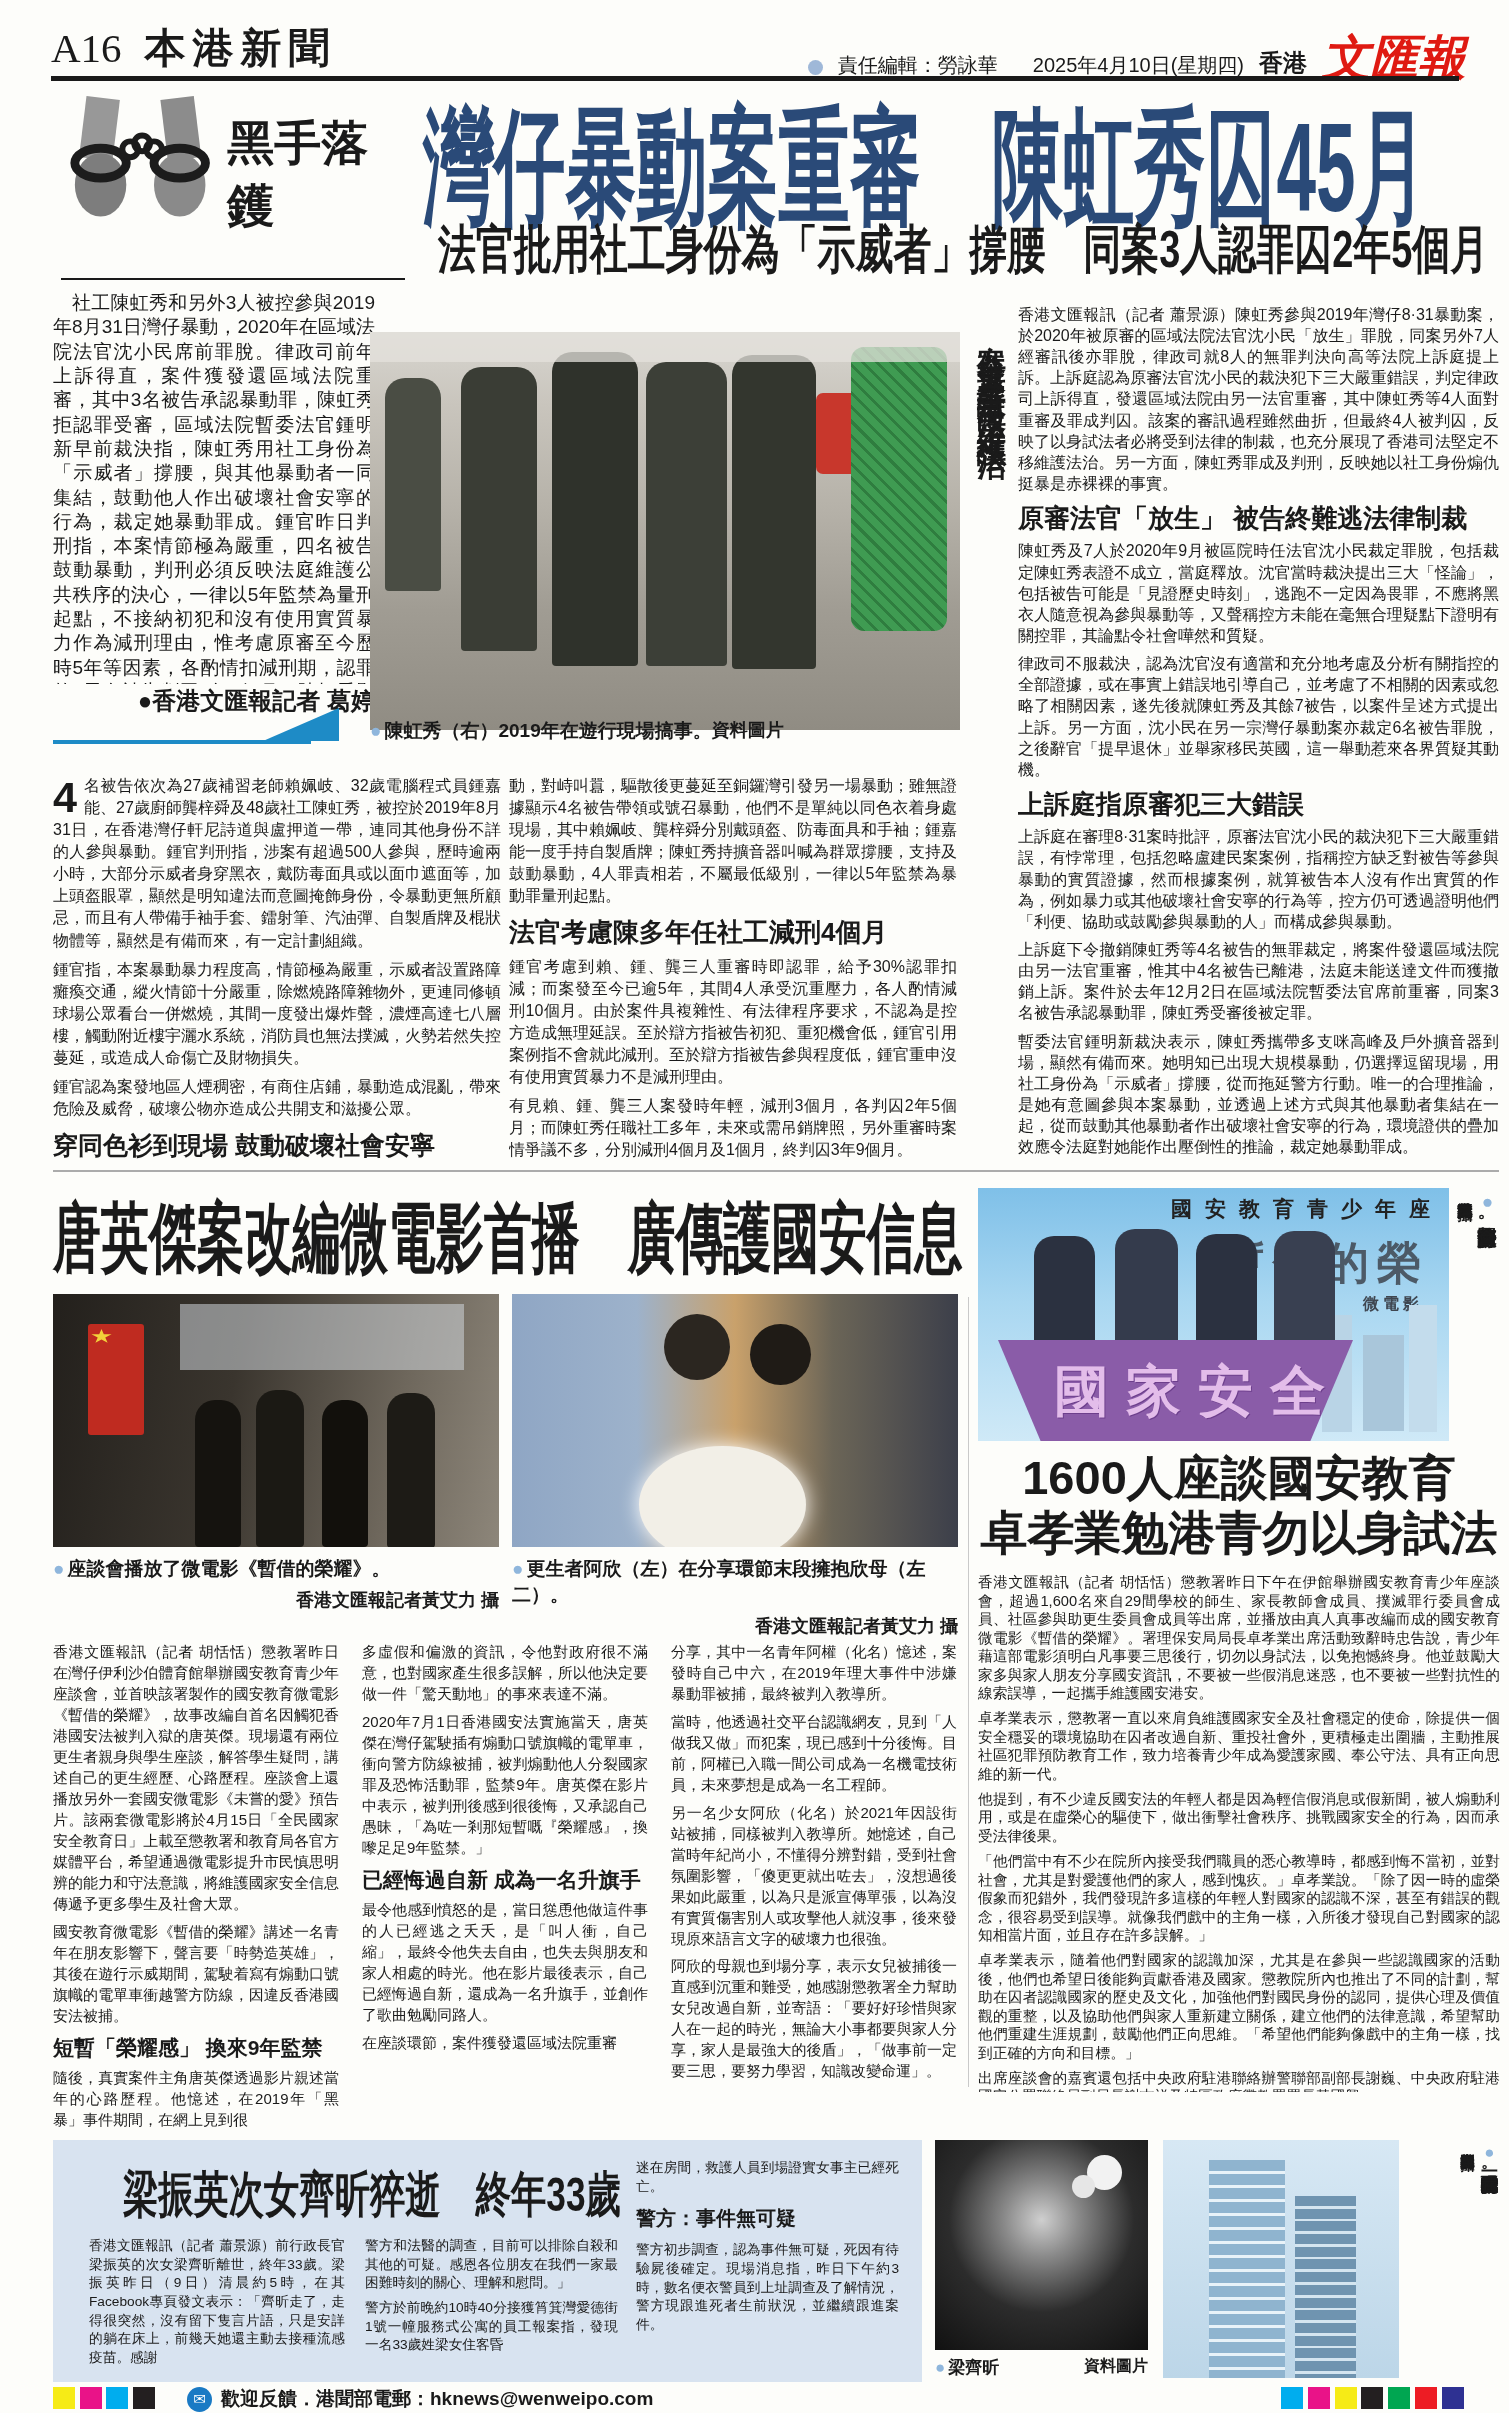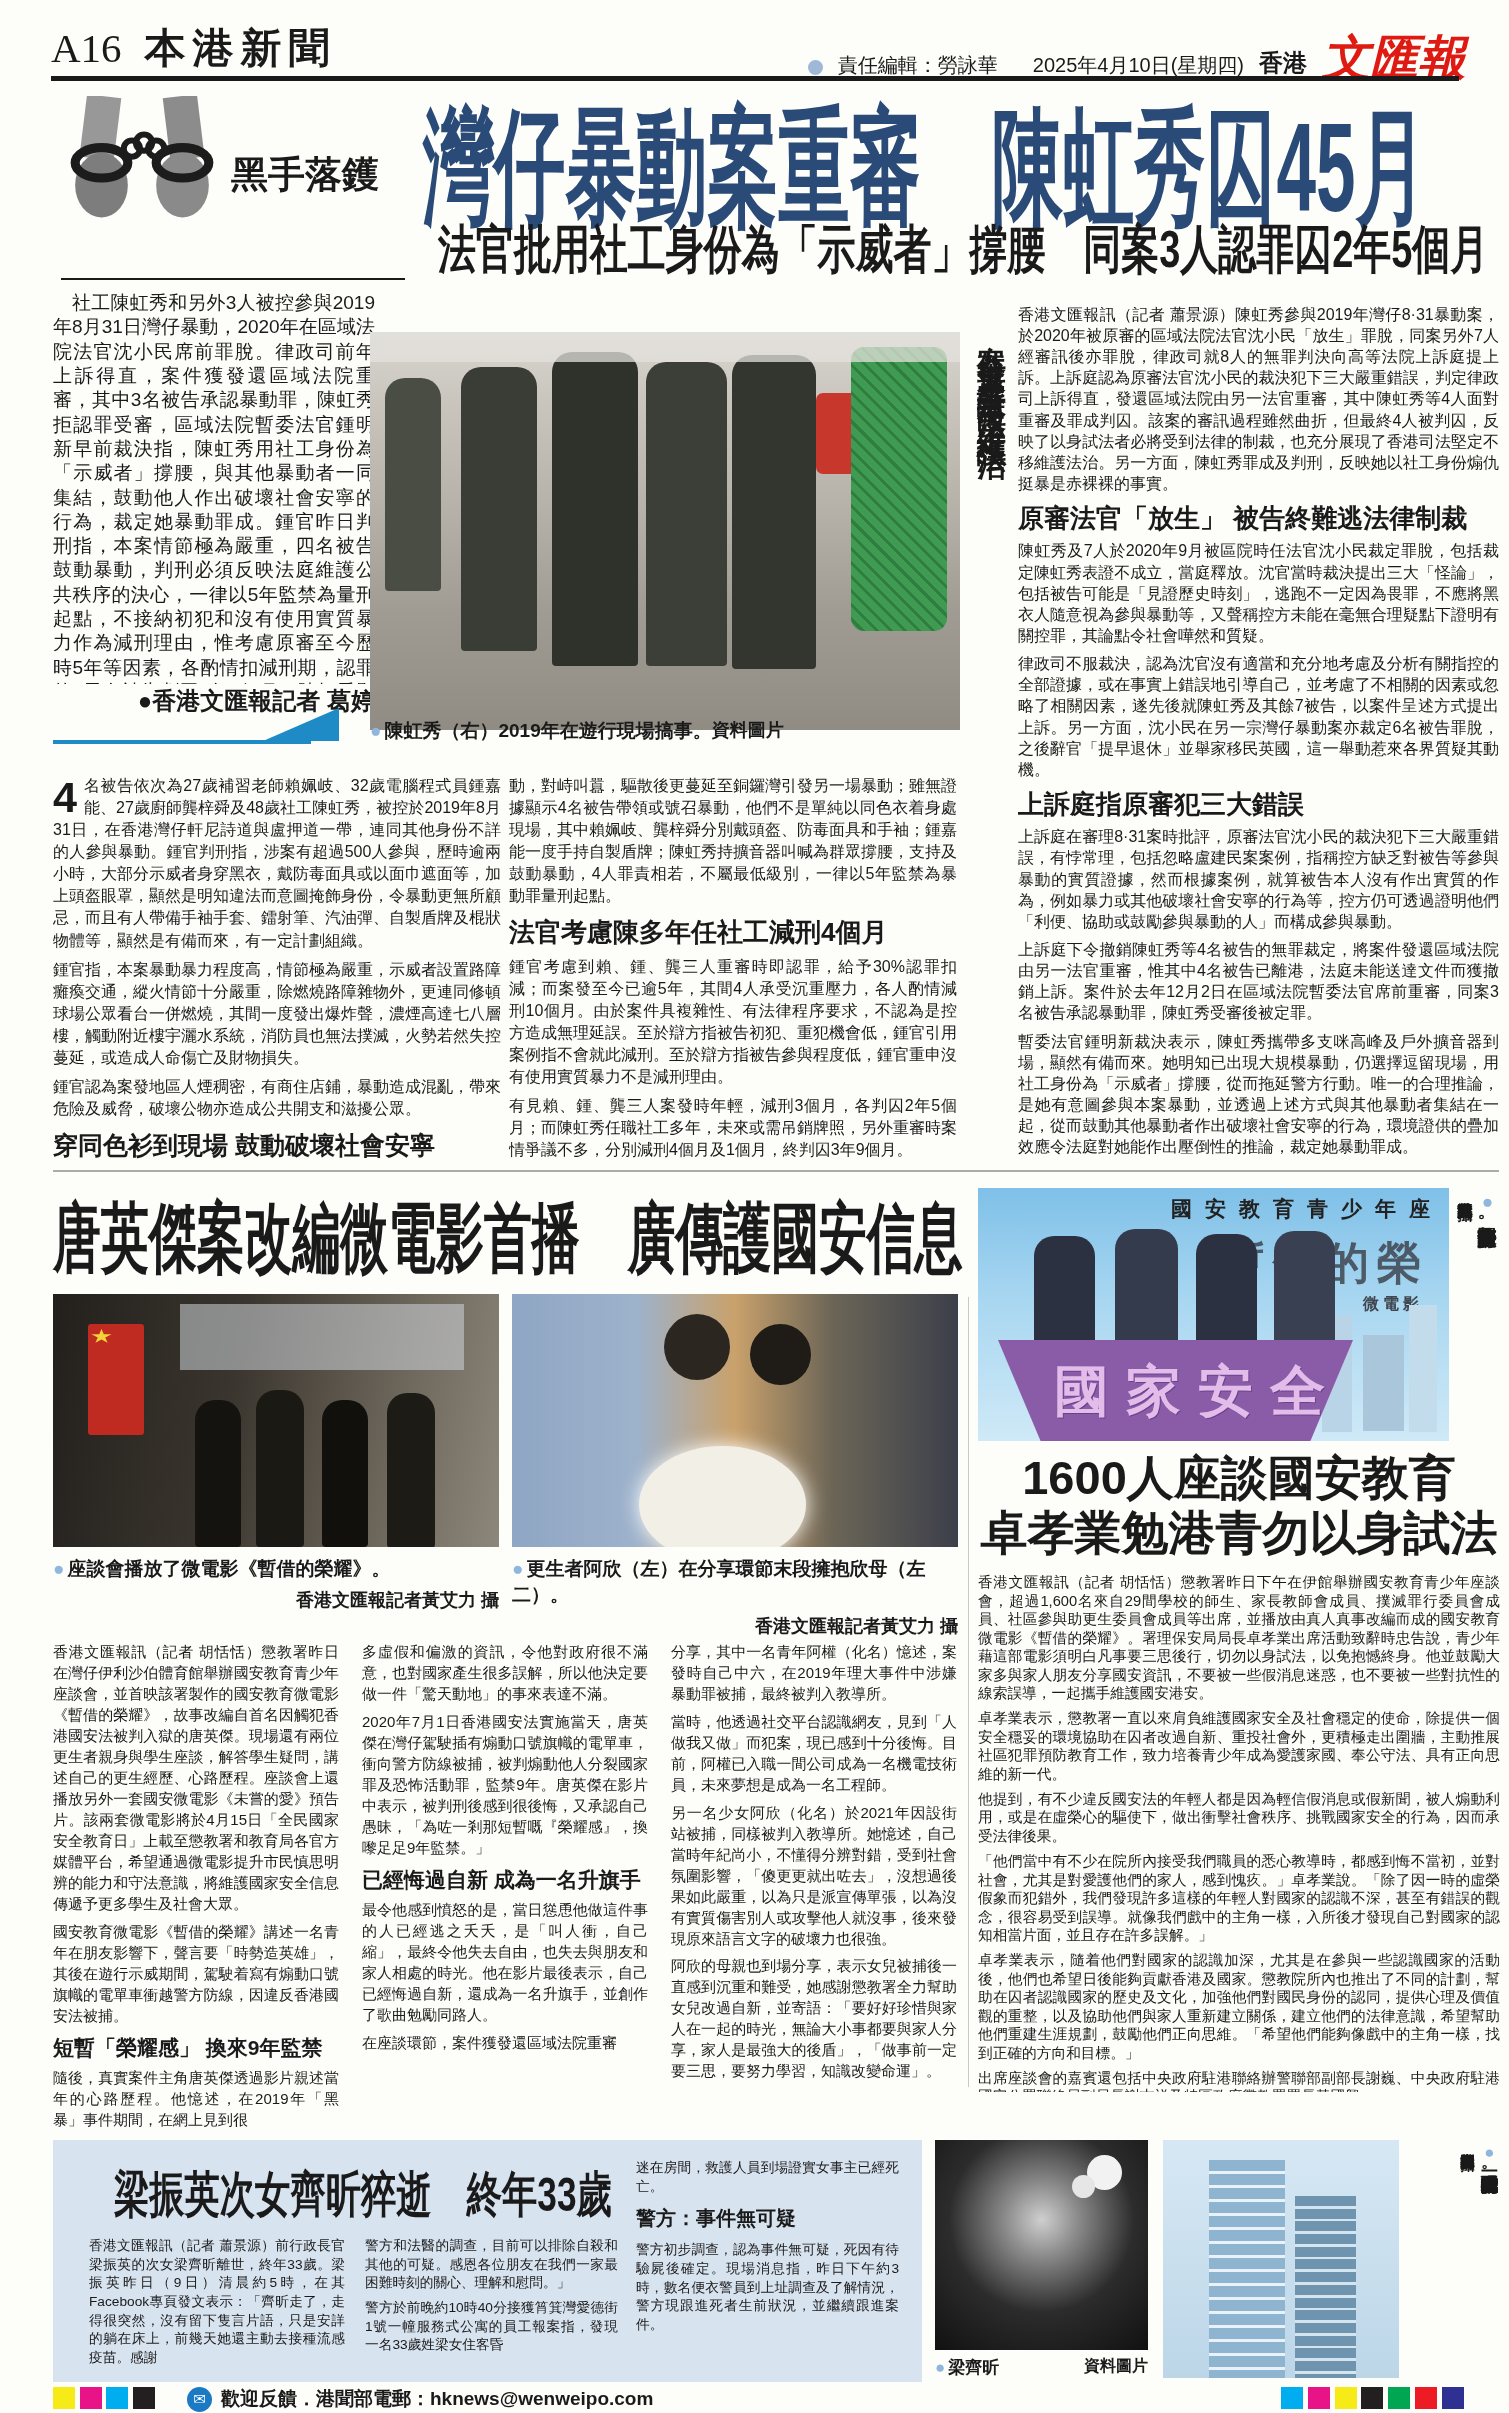--- a/index.html
+++ b/index.html
@@ -51,21 +51,21 @@
         <rect x="22" y="0" width="34" height="62" fill="#989898" transform="rotate(7 39 30)"></rect>
         <rect x="104" y="0" width="34" height="62" fill="#8c8c8c" transform="rotate(-7 121 30)"></rect>
         <ellipse cx="40" cy="88" rx="26" ry="32" fill="#7d7d7d"></ellipse>
         <ellipse cx="120" cy="88" rx="26" ry="32" fill="#8a8a8a"></ellipse>
         <ellipse cx="40" cy="66" rx="26" ry="15" fill="none" stroke="#1c1c1c" stroke-width="9"></ellipse>
         <ellipse cx="120" cy="66" rx="26" ry="15" fill="none" stroke="#1c1c1c" stroke-width="9"></ellipse>
         <circle cx="70" cy="52" r="8" fill="none" stroke="#1c1c1c" stroke-width="6"></circle>
         <circle cx="82" cy="46" r="8" fill="none" stroke="#1c1c1c" stroke-width="6"></circle>
         <circle cx="94" cy="52" r="8" fill="none" stroke="#1c1c1c" stroke-width="6"></circle>
       </svg>
-      <span class="bb" style="font-size:37px;margin-left:8px;">黑手落鑊</span>
+      <span class="bb" style="font-size:47px;margin-left:8px;">黑手落鑊</span>
     </div>
   </div>
   <div class="abs hr" style="left:61px;top:278px;width:344px;height:2px;"></div>
 
   <div class="abs just clip" style="left:53px;top:291px;width:322px;height:393px;font-size:19px;line-height:1.28;text-indent:1em;">社工陳虹秀和另外3人被控參與2019年8月31日灣仔暴動，2020年在區域法院法官沈小民席前罪脫。律政司前年上訴得直，案件獲發還區域法院重審，其中3名被告承認暴動罪，陳虹秀拒認罪受審，區域法院暫委法官鍾明新早前裁決指，陳虹秀用社工身份為「示威者」撐腰，與其他暴動者一同集結，鼓動他人作出破壞社會安寧的行為，裁定她暴動罪成。鍾官昨日判刑指，本案情節極為嚴重，四名被告鼓動暴動，判刑必須反映法庭維護公共秩序的決心，一律以5年監禁為量刑起點，不接納初犯和沒有使用實質暴力作為減刑理由，惟考慮原審至今歷時5年等因素，各酌情扣減刑期，認罪的3男女被告判囚2年5個月，陳虹秀則判囚3年9個月。</div>
   <div class="abs b" style="left:53px;top:685px;width:322px;text-align:right;font-size:24px;">●香港文匯報記者 葛婷</div>
   <div class="abs" style="left:263px;top:708px;width:0;height:0;border-left:76px solid transparent;border-bottom:33px solid #1e8bc6;"></div>
   <div class="abs" style="left:53px;top:740px;width:258px;height:4px;background:#1e8bc6;"></div>
 
   <div class="abs nowrap" style="left:423px;top:101px;">
@@ -194,21 +194,21 @@
   <div class="abs just clip" style="left:978px;top:1573px;width:522px;height:519px;font-size:14.7px;line-height:1.26;">
     <p>香港文匯報訊（記者 胡恬恬）懲教署昨日下午在伊館舉辦國安教育青少年座談會，超過1,600名來自29間學校的師生、家長教師會成員、撲滅罪行委員會成員、社區參與助更生委員會成員等出席，並播放由真人真事改編而成的國安教育微電影《暫借的榮耀》。署理保安局局長卓孝業出席活動致辭時忠告說，青少年藉這部電影須明白凡事要三思後行，切勿以身試法，以免抱憾終身。他並鼓勵大家多與家人朋友分享國安資訊，不要被一些假消息迷惑，也不要被一些對抗性的線索誤導，一起攜手維護國安港安。</p>
     <p>卓孝業表示，懲教署一直以來肩負維護國家安全及社會穩定的使命，除提供一個安全穩妥的環境協助在囚者改過自新、重投社會外，更積極走出圍牆，主動推展社區犯罪預防教育工作，致力培養青少年成為愛護家國、奉公守法、具有正向思維的新一代。</p>
     <p>他提到，有不少違反國安法的年輕人都是因為輕信假消息或假新聞，被人煽動利用，或是在虛榮心的驅使下，做出衝擊社會秩序、挑戰國家安全的行為，因而承受法律後果。</p>
     <p>「他們當中有不少在院所內接受我們職員的悉心教導時，都感到悔不當初，並對社會，尤其是對愛護他們的家人，感到愧疚。」卓孝業說。「除了因一時的虛榮假象而犯錯外，我們發現許多這樣的年輕人對國家的認識不深，甚至有錯誤的觀念，很容易受到誤導。就像我們戲中的主角一樣，入所後才發現自己對國家的認知相當片面，並且存在許多誤解。」</p>
     <p>卓孝業表示，隨着他們對國家的認識加深，尤其是在參與一些認識國家的活動後，他們也希望日後能夠貢獻香港及國家。懲教院所內也推出了不同的計劃，幫助在囚者認識國家的歷史及文化，加強他們對國民身份的認同，提供心理及價值觀的重整，以及協助他們與家人重新建立關係，建立他們的法律意識，希望幫助他們重建生涯規劃，鼓勵他們正向思維。「希望他們能夠像戲中的主角一樣，找到正確的方向和目標。」</p>
     <p>出席座談會的嘉賓還包括中央政府駐港聯絡辦警聯部副部長謝巍、中央政府駐港國安公署聯絡局副局長謝志祥及特區政府懲教署署長黃國興。</p>
   </div>
 
   <div class="abs" style="left:53px;top:2140px;width:869px;height:242px;background:#d8e3f0;"></div>
-  <div class="abs nowrap" style="left:114px;top:2162px;">
+  <div class="abs nowrap" style="left:123px;top:2162px;">
     <span class="cond bb" style="font-size:49px;transform:scaleX(0.72);">梁振英次女齊昕猝逝　終年33歲</span>
   </div>
   <div class="abs just clip" style="left:89px;top:2237px;width:256px;height:139px;font-size:13.7px;line-height:1.36;">
     <p>香港文匯報訊（記者 蕭景源）前行政長官梁振英的次女梁齊昕離世，終年33歲。梁振英昨日（9日）清晨約5時，在其Facebook專頁發文表示：「齊昕走了，走得很突然，沒有留下隻言片語，只是安詳的躺在床上，前幾天她還主動去接種流感疫苗。感謝</p>
   </div>
   <div class="abs just clip" style="left:365px;top:2237px;width:253px;height:139px;font-size:13.7px;line-height:1.36;">
     <p>警方和法醫的調查，目前可以排除自殺和其他的可疑。感恩各位朋友在我們一家最困難時刻的關心、理解和慰問。」</p>
     <p>警方於前晚約10時40分接獲筲箕灣愛德街1號一幢服務式公寓的員工報案指，發現一名33歲姓梁女住客昏</p>
   </div>
   <div class="abs just clip" style="left:636px;top:2159px;width:263px;height:218px;font-size:13.7px;line-height:1.36;">

